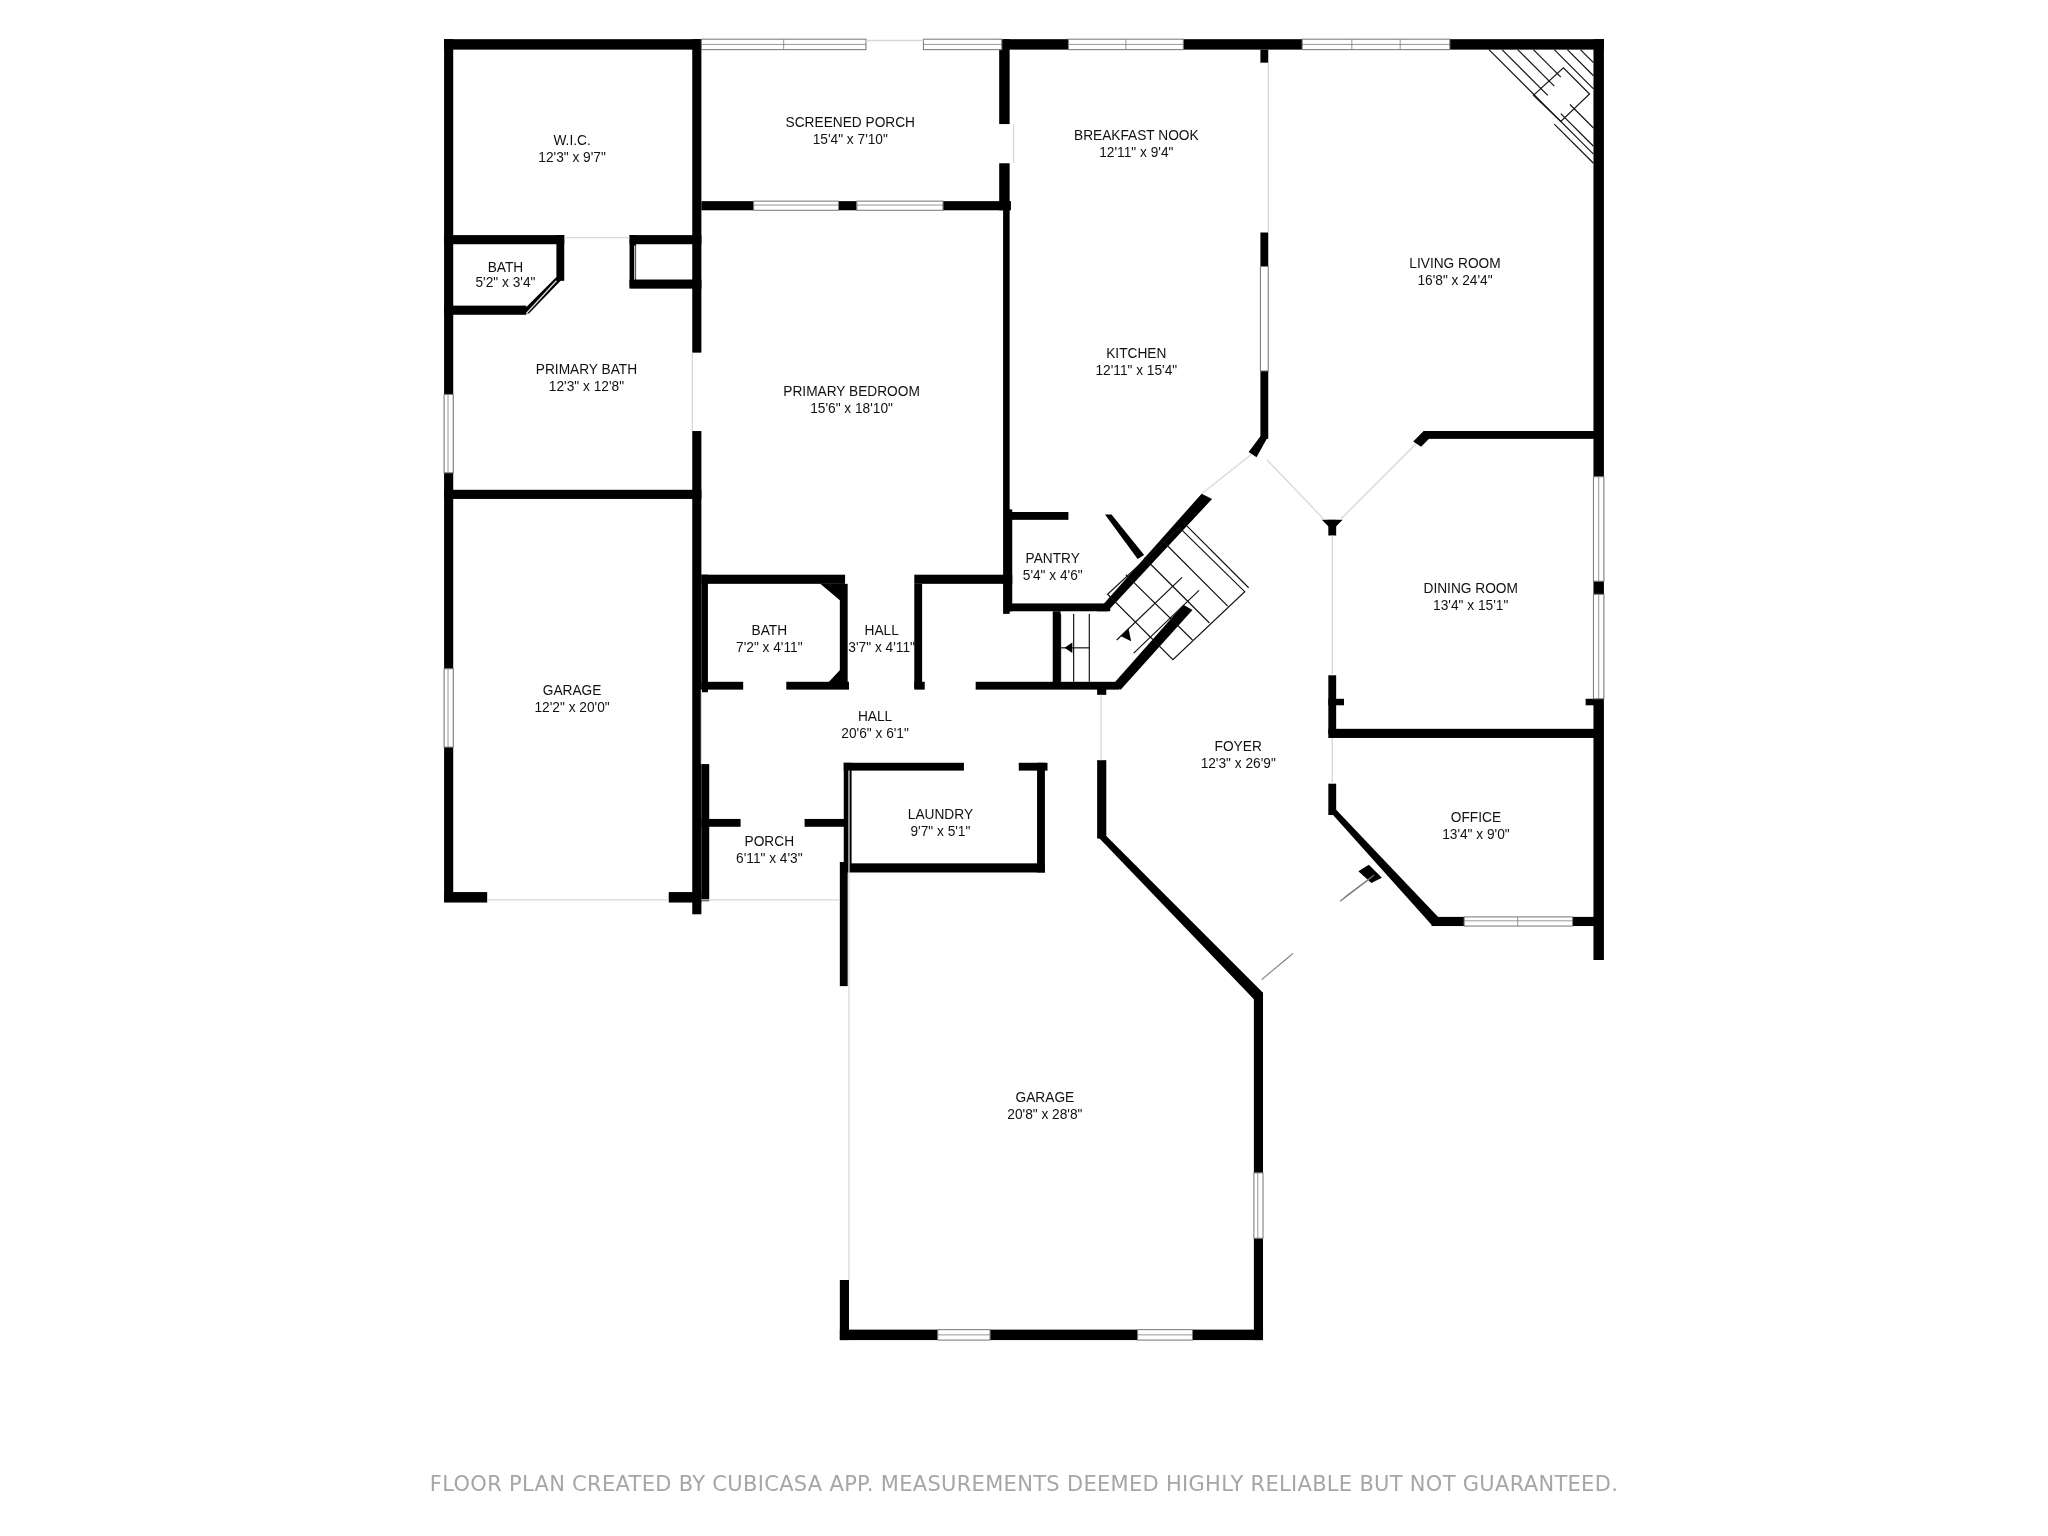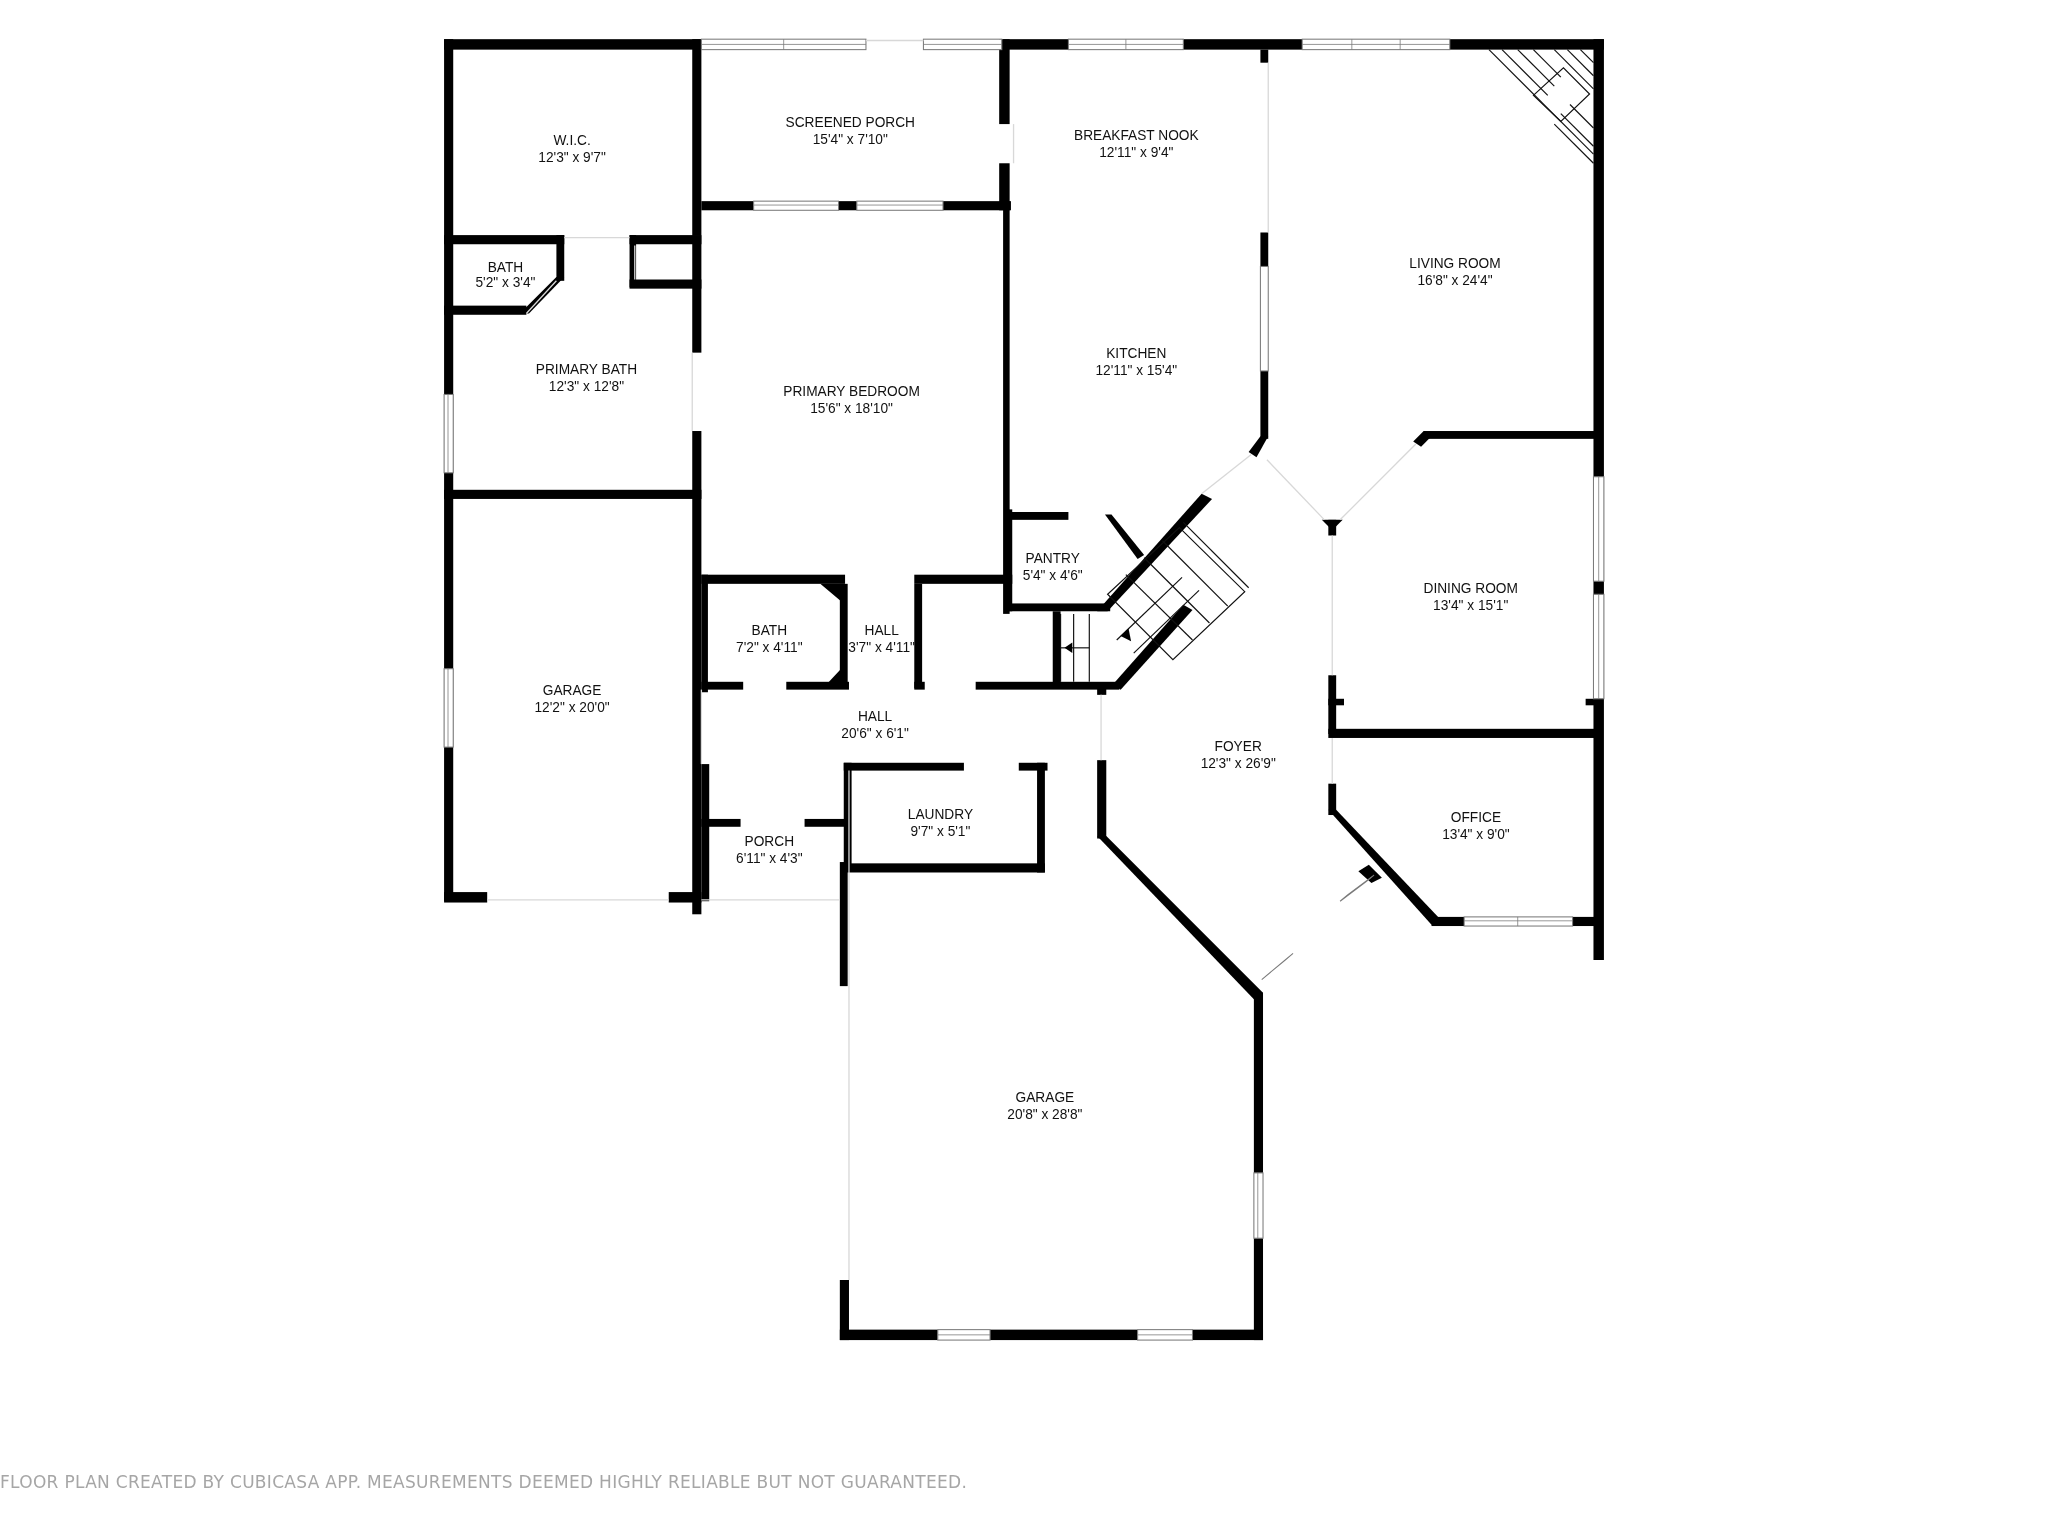--- a/index.html
+++ b/index.html
@@ -6,21 +6,21 @@
   body { width: 2048px; height: 1536px; position: relative; overflow: hidden; font-family: "Liberation Sans", sans-serif; }
   #plan { position: absolute; left: 0; top: 0; width: 2048px; height: 1536px; }
   .wall { fill: #000000; }
   .win { fill: #ffffff; stroke: #7a7a7a; stroke-width: 0.8; }
   .winline { stroke: #7a7a7a; stroke-width: 0.6; }
   .opening { stroke: #d8d8d8; stroke-width: 1; fill: none; }
   .stair { stroke: #111; stroke-width: 0.9; fill: none; }
   .tick { fill: #000; }
   .room-name { font-family: "Liberation Sans", sans-serif; font-size: 10.5px; fill: #111; text-anchor: middle; }
   .room-dim { font-family: "Liberation Sans", sans-serif; font-size: 10.5px; fill: #111; text-anchor: middle; }
-  .footer { position: absolute; left: 0; width: 2048px; top: 1472px; text-align: left; font-family: "DejaVu Sans", sans-serif; font-size: 17px; color: #a6a6a6; letter-spacing: 0.3px; }
+  .footer { position: absolute; left: 0; width: 2048px; top: 1472px; text-align: center; font-family: "DejaVu Sans", sans-serif; font-size: 21px; color: #a6a6a6; letter-spacing: 0.3px; }
 </style>
 </head>
 <body>
 
 <svg id="plan" viewBox="0 0 1568 1176" xmlns="http://www.w3.org/2000/svg">
 
   <g>
 
     <rect class="wall" x="340" y="30" width="7" height="660"></rect>
     <rect class="wall" x="340" y="30" width="197" height="8"></rect>

